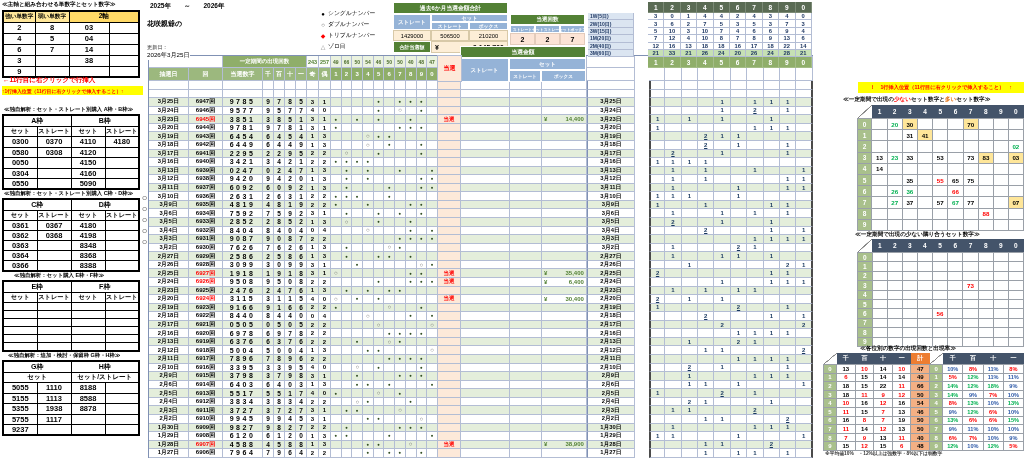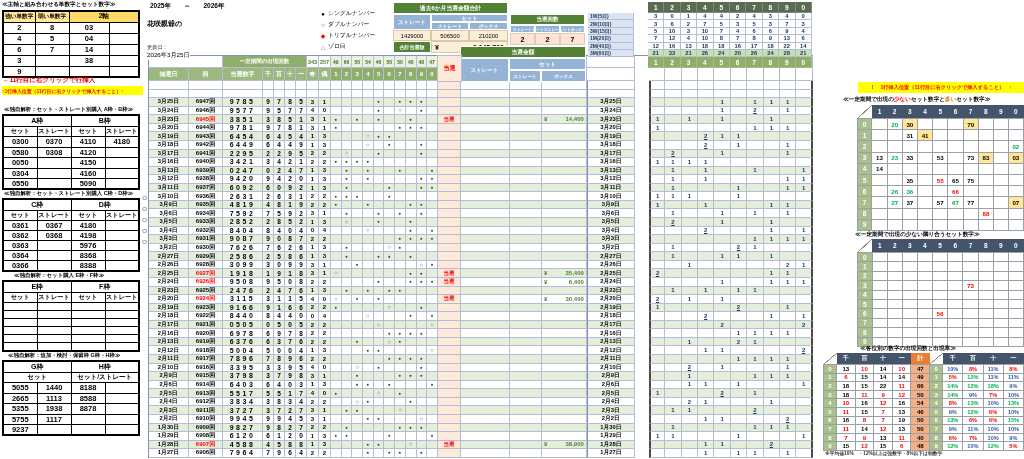--- a/index.html
+++ b/index.html
@@ -154,21 +154,21 @@
         </tr>
         <tr>
           <td style="width:34px;height:10px;font-size:7.5px">0362</td>
           <td style="width:34px;height:10px;font-size:7.5px">0368</td>
           <td style="width:34px;height:10px;font-size:7.5px">4198</td>
           <td style="width:34px;height:10px;font-size:7.5px"></td>
         </tr>
         <tr>
           <td style="width:34px;height:10px;font-size:7.5px">0363</td>
           <td style="width:34px;height:10px;font-size:7.5px"></td>
-          <td style="width:34px;height:10px;font-size:7.5px">5976</td>
+          <td style="width:34px;height:10px;font-size:7.5px">8348</td>
           <td style="width:34px;height:10px;font-size:7.5px"></td>
         </tr>
         <tr>
           <td style="width:34px;height:10px;font-size:7.5px">0364</td>
           <td style="width:34px;height:10px;font-size:7.5px"></td>
           <td style="width:34px;height:10px;font-size:7.5px">8368</td>
           <td style="width:34px;height:10px;font-size:7.5px"></td>
         </tr>
         <tr>
           <td style="width:34px;height:10px;font-size:7.5px">0366</td>
@@ -237,26 +237,26 @@
         <tr>
           <th colspan="2" style="height:10px;font-size:7px">G枠</th>
           <th colspan="2" style="font-size:7px">H枠</th>
         </tr>
         <tr>
           <th colspan="2" style="height:10px;font-size:6.5px">セット</th>
           <th colspan="2" style="font-size:6.5px">セット/ストレート</th>
         </tr>
         <tr>
           <td style="width:34px;height:10.5px;font-size:7.5px">5055</td>
-          <td style="width:34px;height:10.5px;font-size:7.5px">1440</td>
+          <td style="width:34px;height:10.5px;font-size:7.5px">1110</td>
           <td style="width:34px;height:10.5px;font-size:7.5px">8188</td>
           <td style="width:34px;height:10.5px;font-size:7.5px"></td>
         </tr>
         <tr>
-          <td style="width:34px;height:10.5px;font-size:7.5px">2665</td>
+          <td style="width:34px;height:10.5px;font-size:7.5px">5155</td>
           <td style="width:34px;height:10.5px;font-size:7.5px">1113</td>
           <td style="width:34px;height:10.5px;font-size:7.5px">8588</td>
           <td style="width:34px;height:10.5px;font-size:7.5px"></td>
         </tr>
         <tr>
           <td style="width:34px;height:10.5px;font-size:7.5px">5355</td>
           <td style="width:34px;height:10.5px;font-size:7.5px">1938</td>
           <td style="width:34px;height:10.5px;font-size:7.5px">8878</td>
           <td style="width:34px;height:10.5px;font-size:7.5px"></td>
         </tr>

